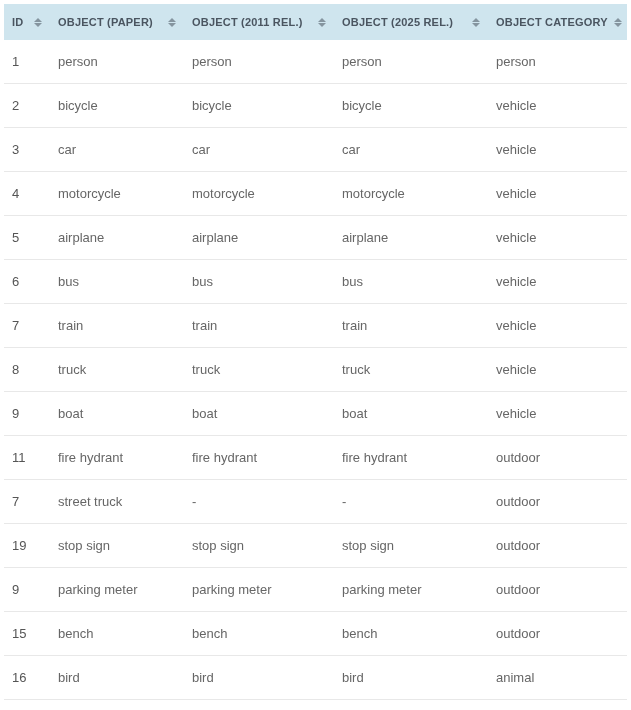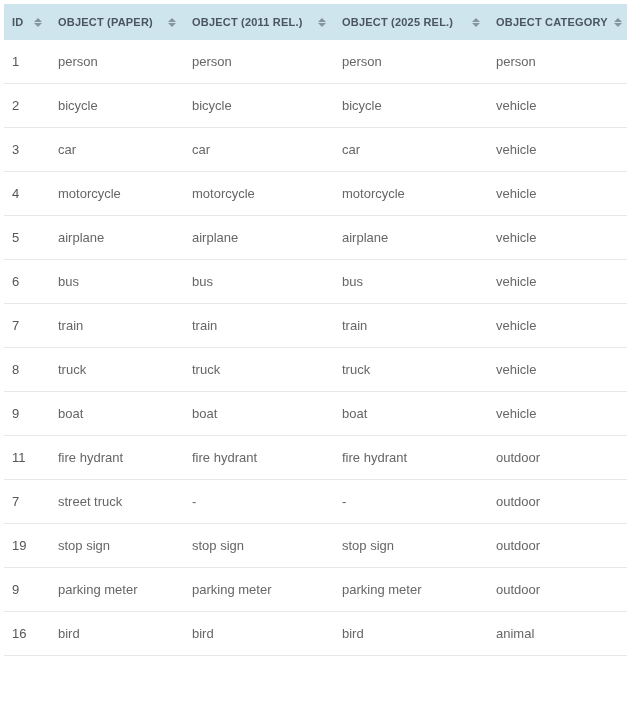--- a/index.html
+++ b/index.html
@@ -208,20 +208,27 @@
         <td>outdoor</td>
       </tr>
       <tr>
         <td class="id-cell">9</td>
         <td>parking meter</td>
         <td>parking meter</td>
         <td>parking meter</td>
         <td>outdoor</td>
       </tr>
       <tr>
+        <td class="id-cell">15</td>
+        <td>bench</td>
+        <td>bench</td>
+        <td>bench</td>
+        <td>outdoor</td>
+      </tr>
+      <tr>
         <td class="id-cell">16</td>
         <td>bird</td>
         <td>bird</td>
         <td>bird</td>
         <td>animal</td>
       </tr>
     </tbody>
 </table>
 
 </body></html>

